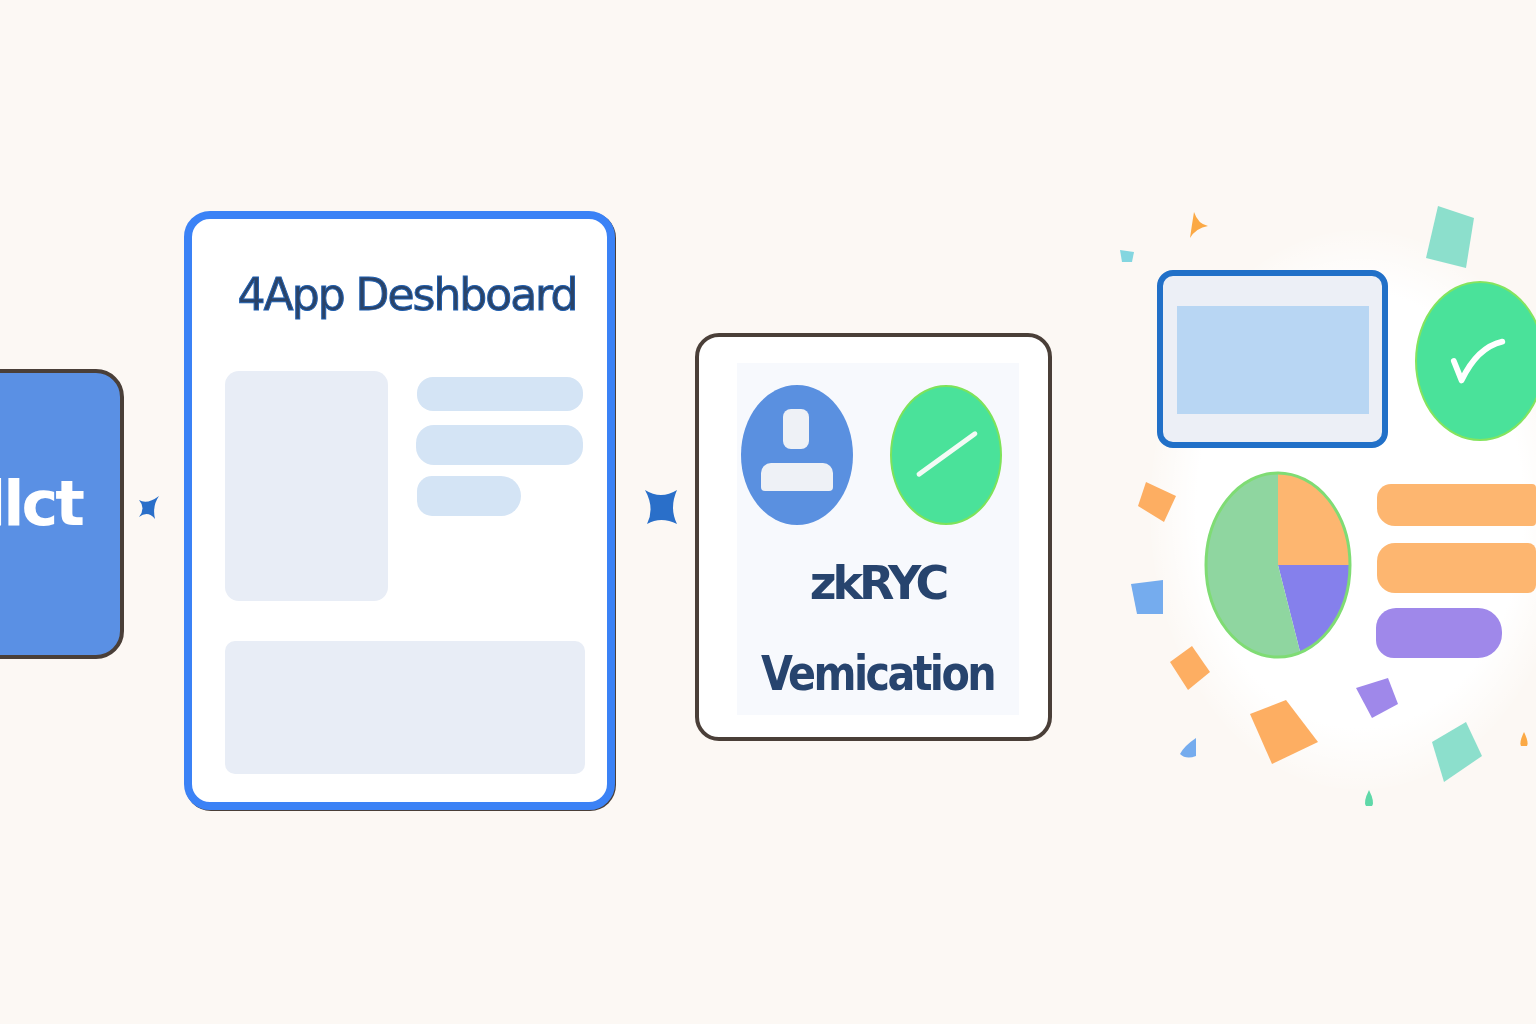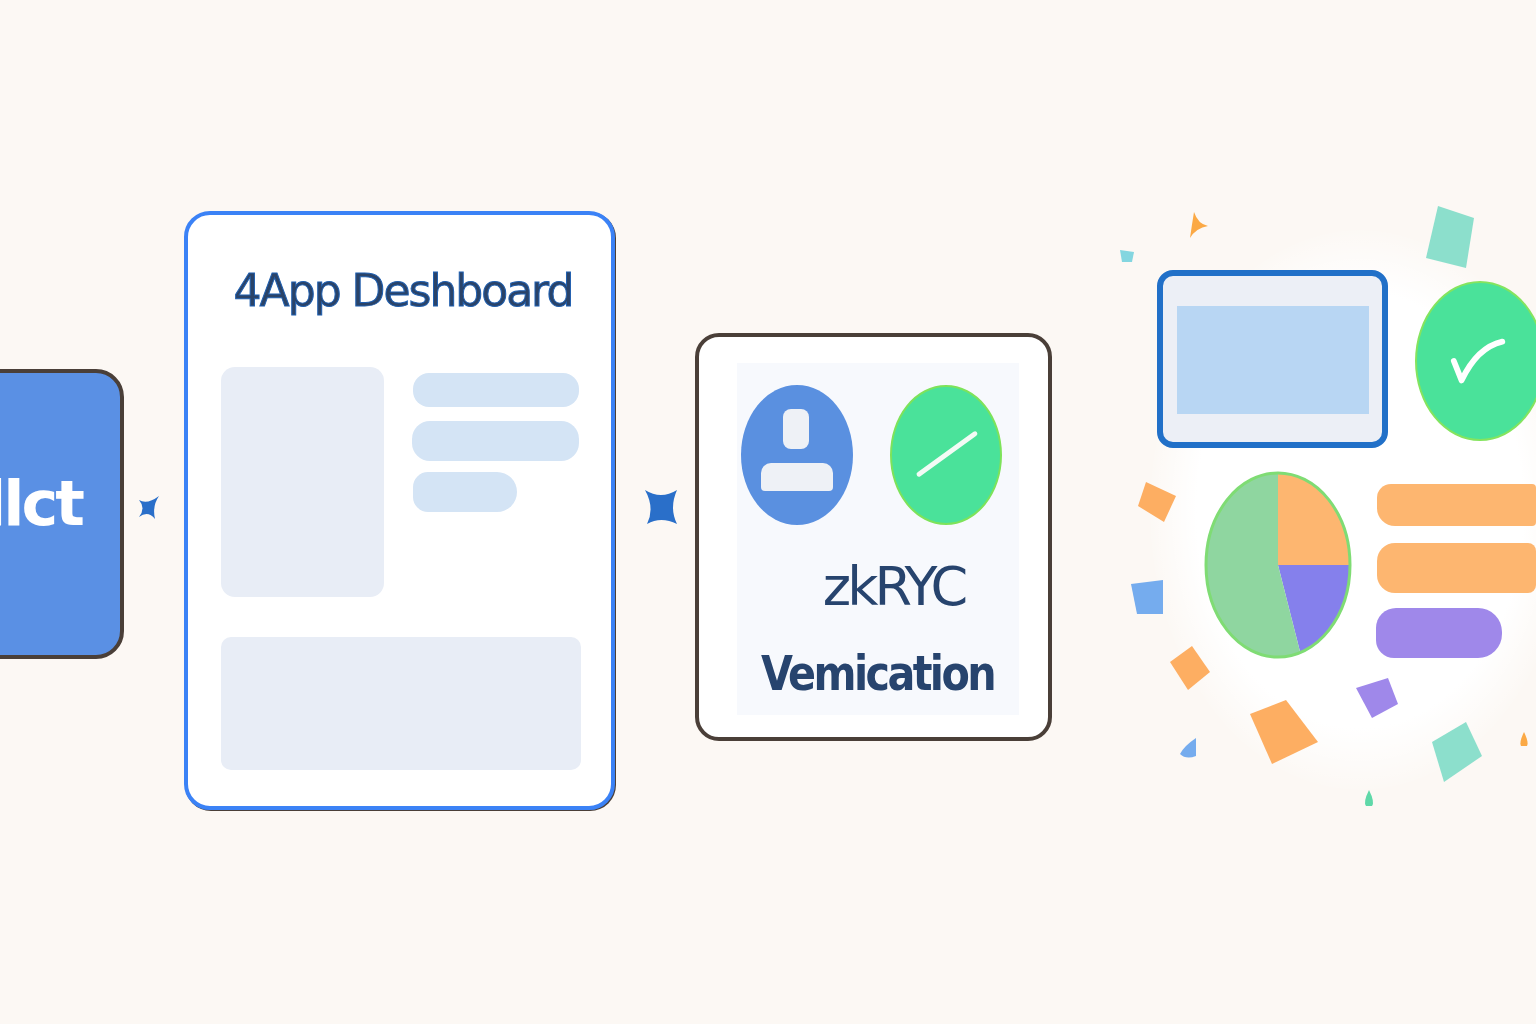--- a/index.html
+++ b/index.html
@@ -24,21 +24,21 @@
 
   
   .sparkle { width: 26px; height: 26px; }
   .sparkle svg { width: 100%; height: 100%; display: block; }
   #sparkle-1 { left: 136px; top: 494px; width: 26px; height: 26px; }
   #sparkle-2 { left: 643px; top: 488px; width: 36px; height: 38px; }
 
   
   #card-dashboard {
     left: 184px; top: 211px; width: 431px; height: 599px;
-    background: #ffffff; border: 4px solid #3b82f6; border-radius: 26px;
+    background: #ffffff; border: 8px solid #3b82f6; border-radius: 26px;
     box-sizing: border-box; box-shadow: 1px 1px 0 #4a3f38;
   }
   #dash-title {
     position: absolute; left: 20px; top: 54px; width: 390px;
     text-align: center; color: #2a4368;
     font-family: "DejaVu Sans", sans-serif; font-size: 44px; letter-spacing: -2px;
     line-height: 1; -webkit-text-stroke: 1px #1f5fb0;
   }
   .ph { position: absolute; border-radius: 14px; }
   #ph-image { left: 33px; top: 152px; width: 163px; height: 230px; background: #e8edf6; }
@@ -69,23 +69,23 @@
     position: absolute; left: 20px; top: 78px; width: 72px; height: 28px;
     background: #eef1f6; border-radius: 10px 10px 4px 4px;
   }
   #check-icon-1 {
     position: absolute; left: 191px; top: 48px; width: 112px; height: 140px;
     border-radius: 50%; background: #4ae29a; border: 2px solid #7de35a;
     box-sizing: border-box;
   }
   #check-icon-1 svg { position: absolute; left: 0; top: 0; width: 100%; height: 100%; }
   #verify-title-1 {
-    position: absolute; left: 16px; top: 223px; width: 357px; text-align: center;
-    color: #27446e; font-family: "DejaVu Sans", sans-serif; font-weight: normal;
-    font-size: 54px; letter-spacing: -4px; line-height: 1;
+    position: absolute; left: 0; top: 223px; width: 357px; text-align: center;
+    color: #27446e; font-family: "DejaVu Sans", sans-serif; font-weight: bold;
+    font-size: 46px; letter-spacing: -4px; line-height: 1;
   }
   #verify-title-2 {
     position: absolute; left: 0; top: 312px; width: 357px; text-align: center;
     color: #27446e; font-family: "DejaVu Sans", sans-serif;
     font-size: 48px; letter-spacing: -3px; line-height: 1; font-weight: bold;
     transform: scaleX(0.86);
   }
 
   
   #result-glow {

